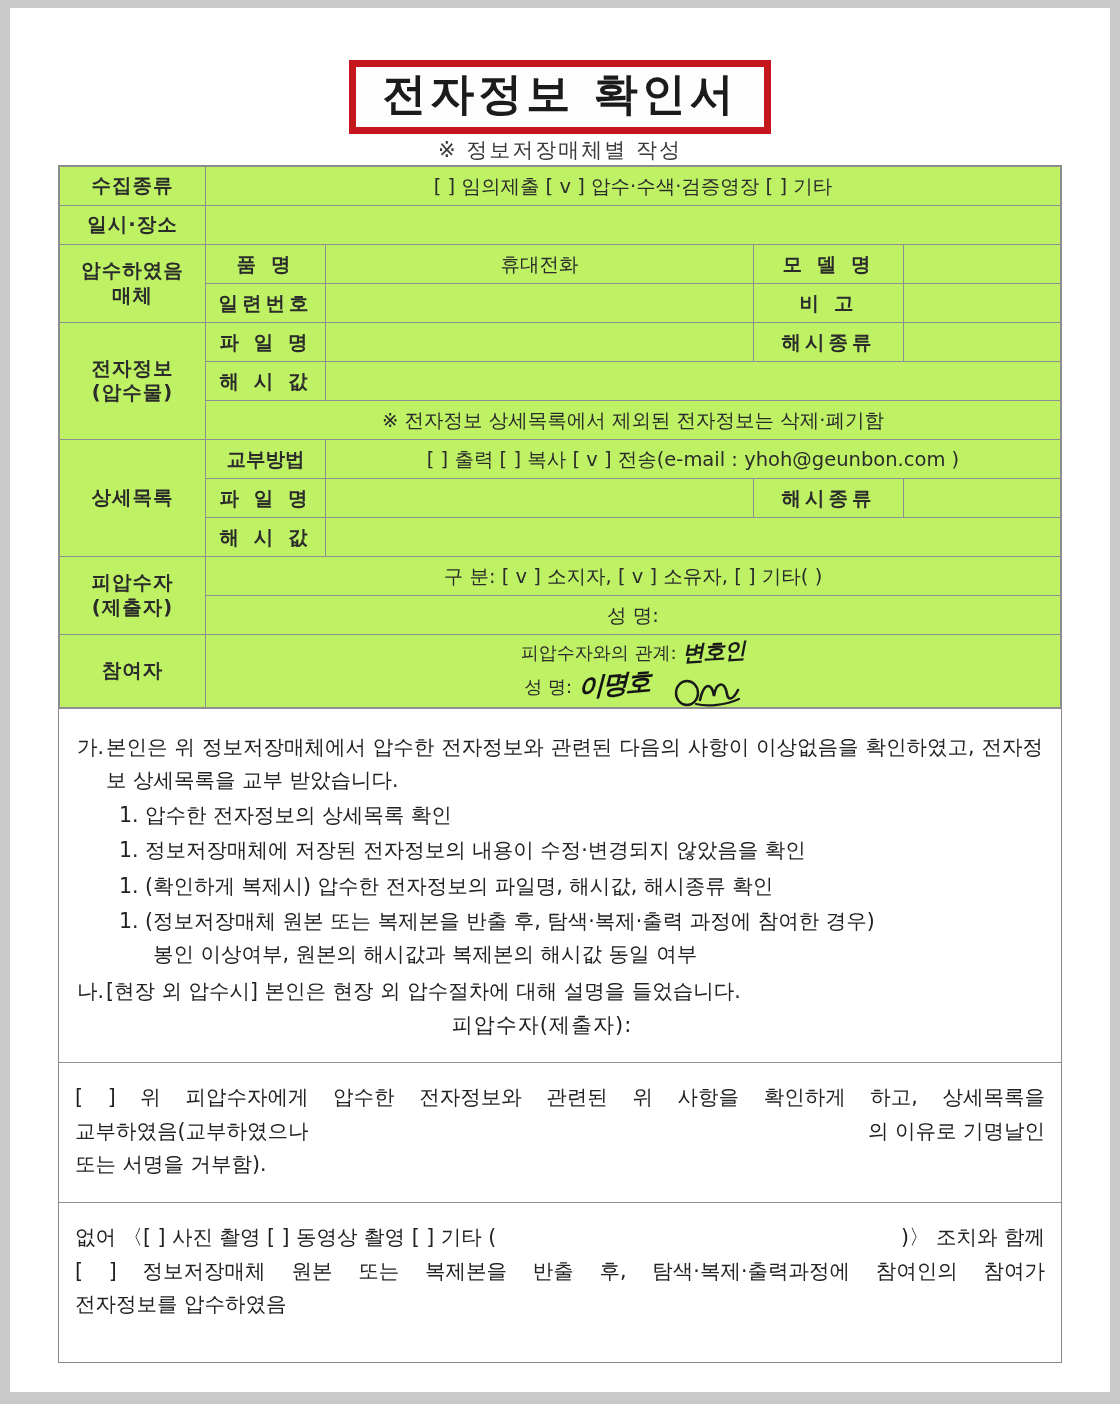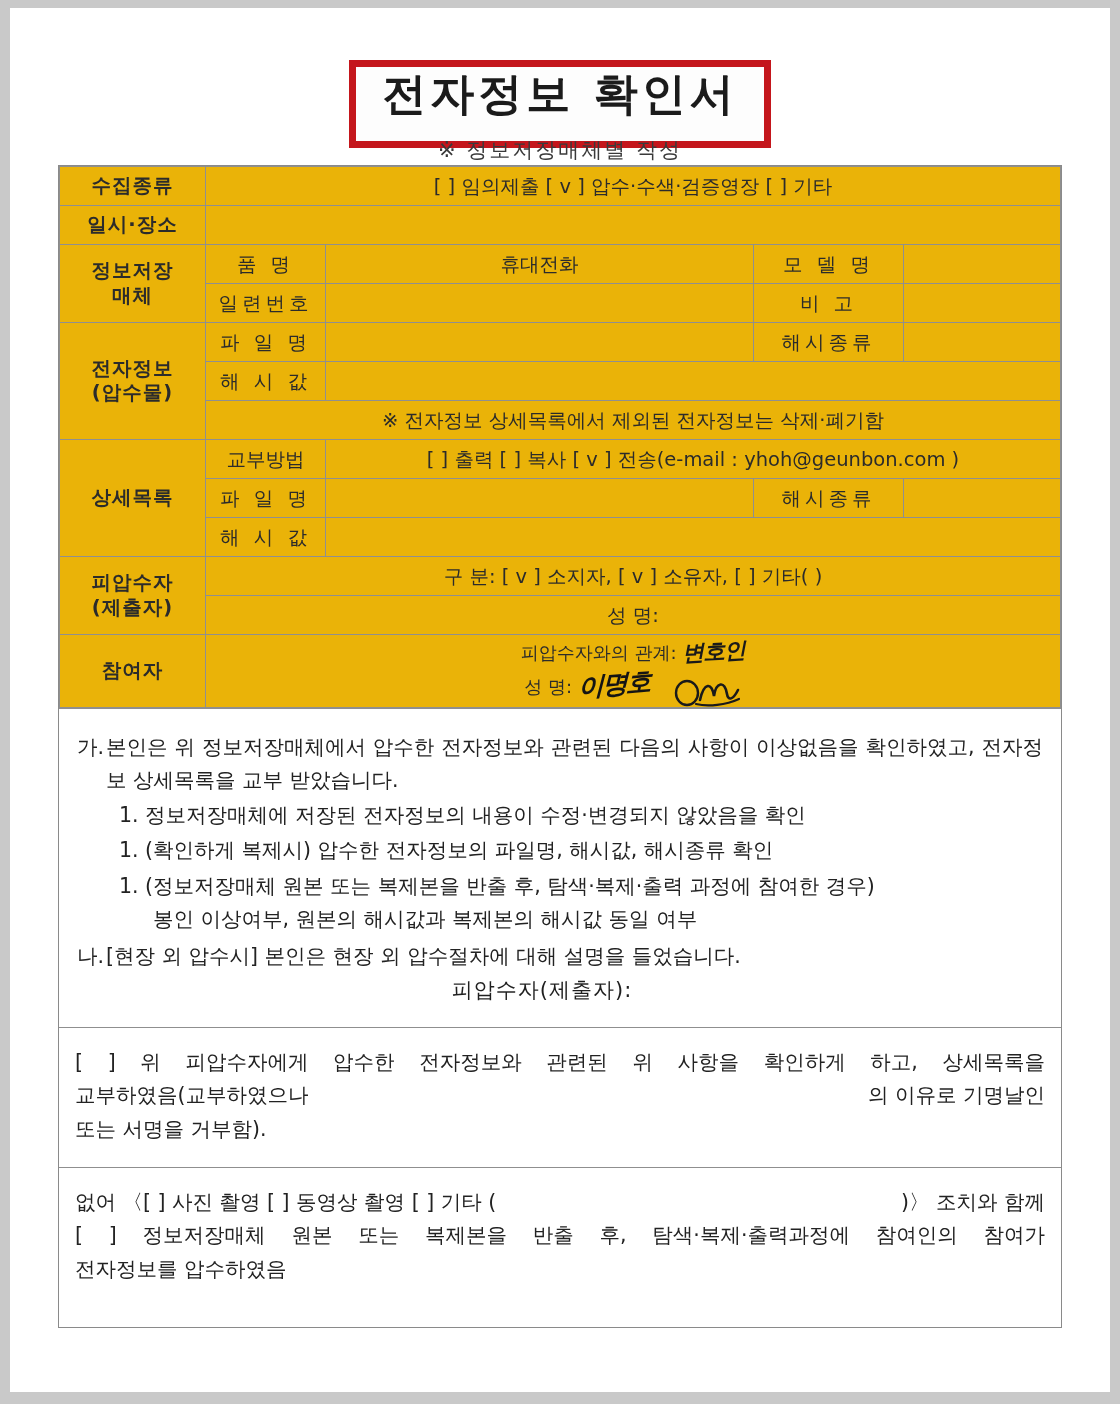--- a/index.html
+++ b/index.html
@@ -29,21 +29,21 @@
   
   #title-wrap {
     position: absolute;
     left: 0; top: 52px;
     width: 1100px;
     text-align: center;
   }
   #title-box {
     display: inline-block;
     border: 7px solid #c4161c;
-    padding: 4px 26px 24px 26px;
+    padding: 4px 26px 10px 26px;
     background: #fdfdfd;
   }
   #title-text {
     font-size: 44px;
     font-weight: bold;
     letter-spacing: 4px;
     color: #1b1b1b;
     line-height: 1.05;
     white-space: pre;
   }
@@ -73,35 +73,35 @@
     width: 100%;
     table-layout: fixed;
   }
   table.grid td {
     border: 1.2px solid #8f8f8f;
     padding: 2px 6px;
     font-size: 19.5px;
     color: #2b2b2b;
     vertical-align: middle;
     height: 34px;
-    background: #eab308;
+    background: #bef264;
   }
   td.lbl {
     text-align: center;
     font-weight: bold;
     letter-spacing: 1px;
     color: #1e1e1e;
     white-space: pre-line;
     line-height: 1.25;
   }
   td.sublbl {
     text-align: center;
     letter-spacing: 4px;
     color: #1e1e1e;
-    font-weight: normal;
+    font-weight: bold;
   }
   td.val {
     text-align: center;
     padding-left: 10px;
     color: #2b2b2b;
   }
   td.tall2 { height: 60px; }
 
   .chk { letter-spacing: 0px; }
 
@@ -221,21 +221,21 @@
           <td class="lbl">수집종류</td>
           <td class="val chk" colspan="4">[  ] 임의제출   [ v ] 압수·수색·검증영장   [  ] 기타</td>
         </tr>
 
         <tr>
           <td class="lbl">일시·장소</td>
           <td class="val" colspan="4"></td>
         </tr>
 
         <tr>
-          <td class="lbl" rowspan="2">정보저장
+          <td class="lbl" rowspan="2">압수하였음
 매체</td>
           <td class="sublbl">품      명</td>
           <td class="val">휴대전화</td>
           <td class="sublbl">모 델 명</td>
           <td class="val"></td>
         </tr>
 
         <tr>
           <td class="sublbl">일련번호</td>
           <td class="val"></td>
@@ -310,20 +310,24 @@
 
     <div id="statement">
       <div class="p-ga">
         <span class="marker">가.</span>
         <span class="body">본인은 위 정보저장매체에서 압수한 전자정보와 관련된 다음의 사항이 이상없음을 확인하였고, 전자정보 상세목록을 교부 받았습니다.</span>
       </div>
 
       <ul class="items">
         <li>
           <span>1.</span>
+          <span>압수한 전자정보의 상세목록 확인</span>
+        </li>
+        <li>
+          <span>1.</span>
           <span>정보저장매체에 저장된 전자정보의 내용이 수정·변경되지 않았음을 확인</span>
         </li>
         <li>
           <span>1.</span>
           <span>(확인하게 복제시) 압수한 전자정보의 파일명, 해시값, 해시종류 확인</span>
         </li>
         <li>
           <span>1.</span>
           <span>(정보저장매체 원본 또는 복제본을 반출 후, 탐색·복제·출력 과정에 참여한 경우)</span>
           <span class="sub">봉인 이상여부, 원본의 해시값과 복제본의 해시값 동일 여부</span>

